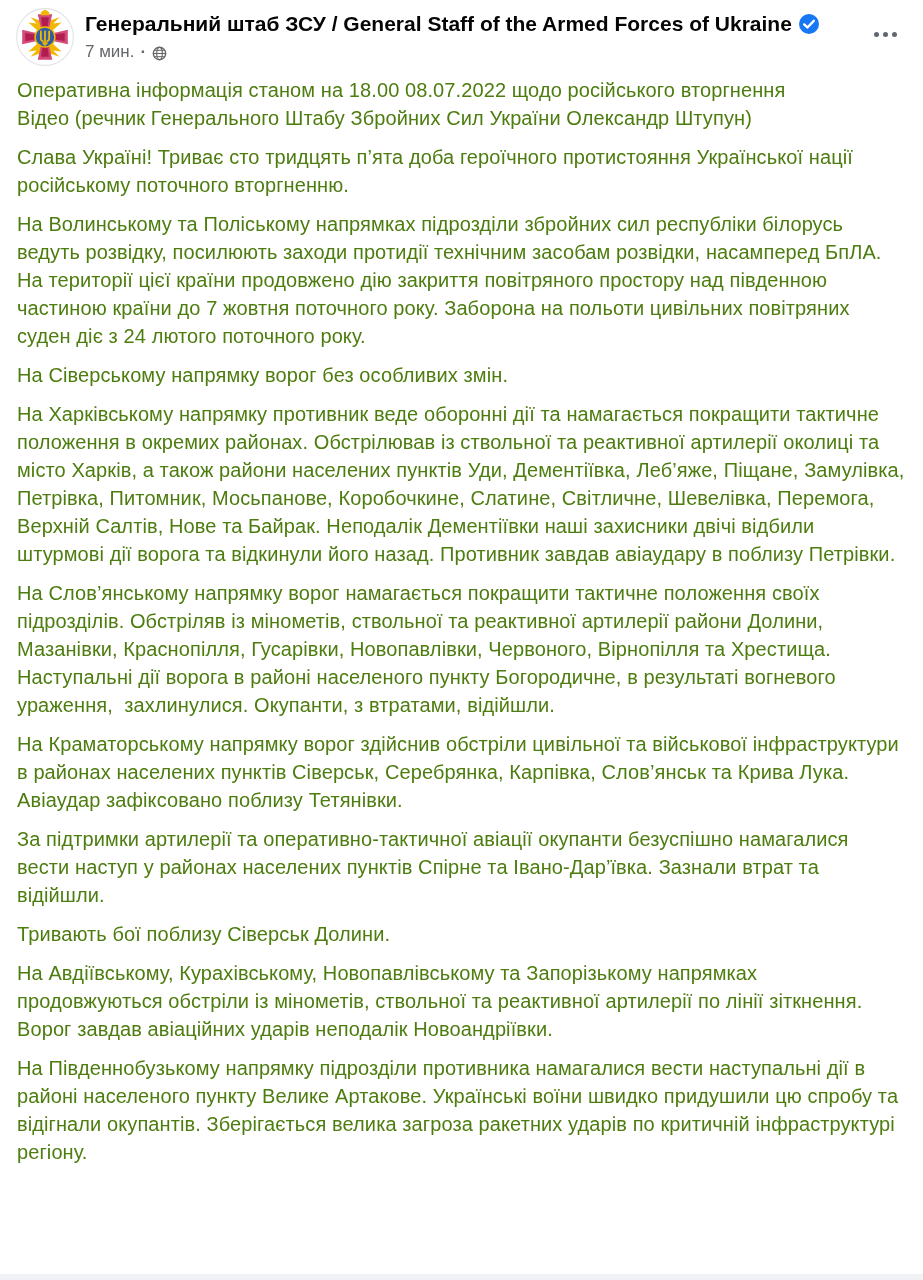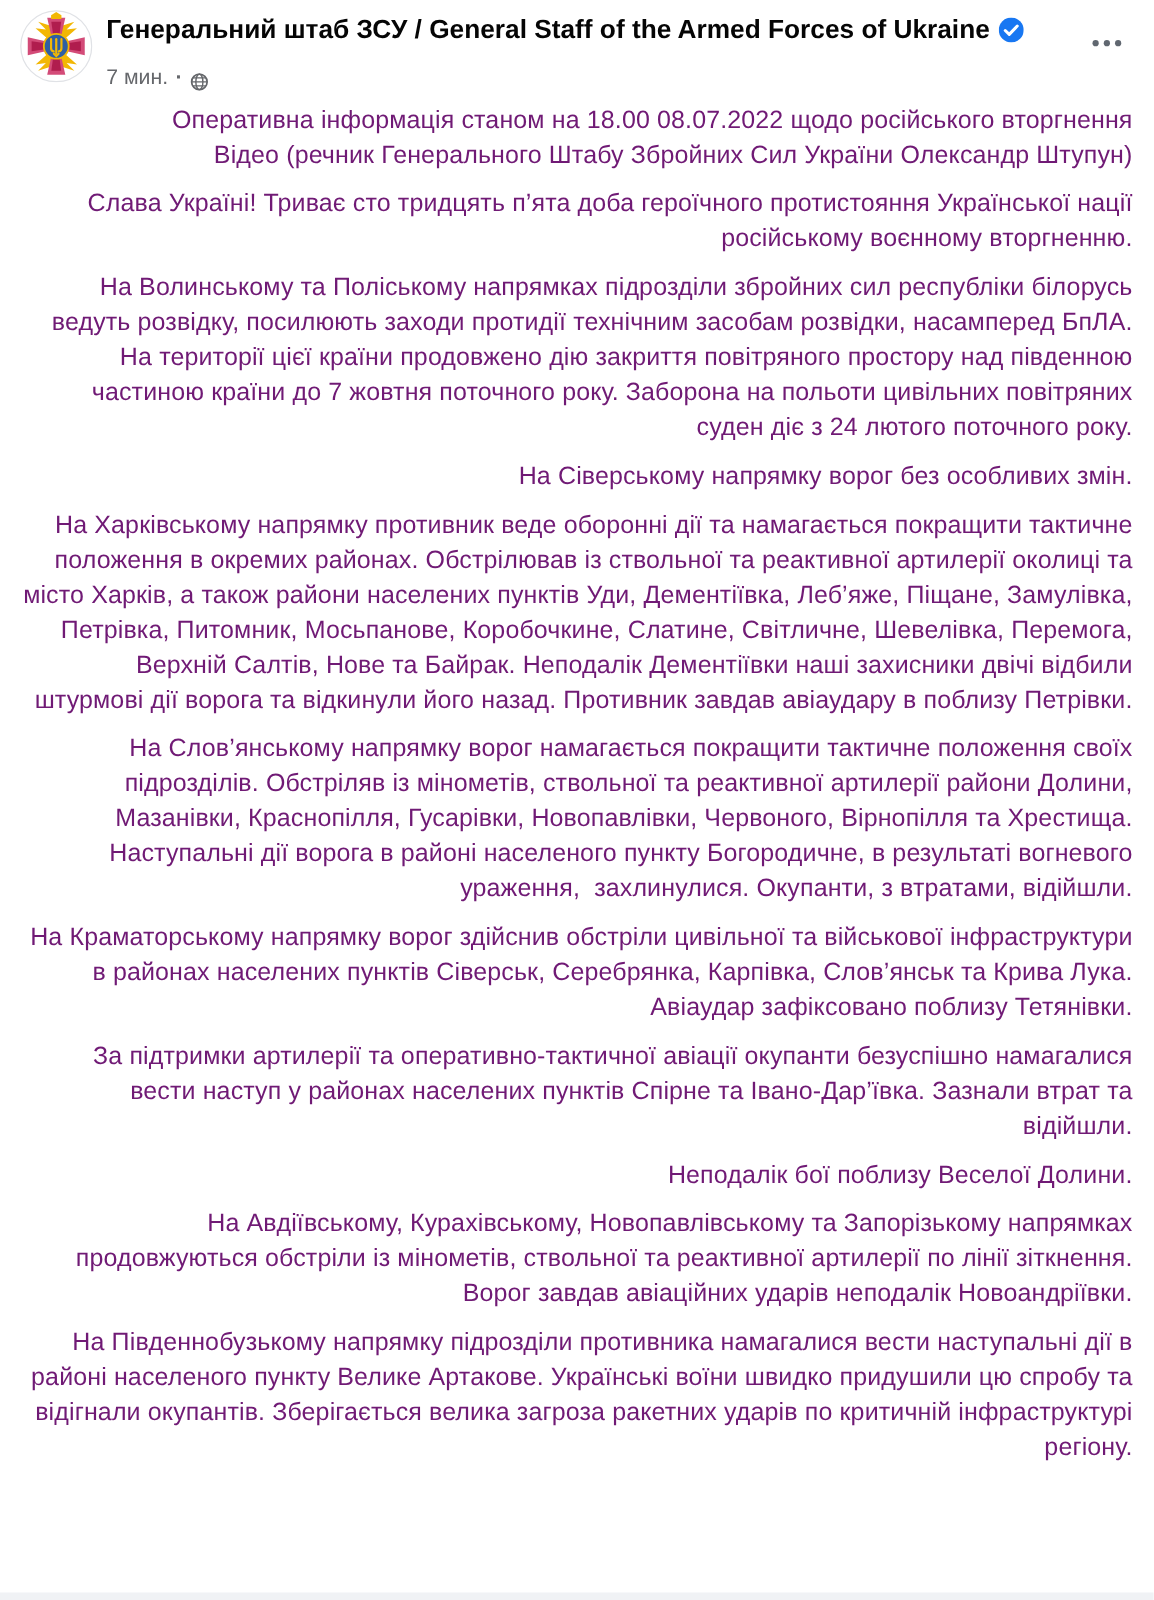--- a/index.html
+++ b/index.html
@@ -53,23 +53,23 @@
     cursor: pointer;
   }
   .verified {
     width: 20px;
     height: 20px;
     flex: 0 0 auto;
     display: inline-block;
   }
   .meta-row {
     display: flex;
-    align-items: flex-end;
+    align-items: center;
     gap: 6px;
-    margin-top: 15px;
+    margin-top: 5px;
     font-size: 17px;
     color: #65676b;
   }
   .meta-row .timestamp { cursor: pointer; }
   .meta-row .sep { font-weight: 700; }
   .globe {
     width: 15px;
     height: 15px;
     display: inline-block;
     position: relative;
@@ -96,22 +96,21 @@
   
   .post-body {
     padding: 8px 17px 0 17px;
   }
   .post-body p {
     margin: 0 0 11px 0;
     font-size: 20px;
     line-height: 28px;
     letter-spacing: 0.1px;
     white-space: pre-wrap;
-    color: #701a75;
-    text-align: right;
+    color: #4d7c0f;
   }
   
   .bottom-strip {
     position: absolute;
     left: 0;
     bottom: 0;
     width: 100%;
     height: 6px;
     background: #f0f2f5;
   }
@@ -185,26 +184,26 @@
     <div class="more-btn">
       <span class="dot"></span>
       <span class="dot"></span>
       <span class="dot"></span>
     </div>
   </div>
 
   <div class="post-body">
     <p>Оперативна інформація станом на 18.00 08.07.2022 щодо російського вторгнення
 Відео (речник Генерального Штабу Збройних Сил України Олександр Штупун)</p>
-    <p>Слава Україні! Триває сто тридцять п’ята доба героїчного протистояння Української нації російському воєнному вторгненню.</p>
+    <p>Слава Україні! Триває сто тридцять п’ята доба героїчного протистояння Української нації російському поточного вторгненню.</p>
     <p>На Волинському та Поліському напрямках підрозділи збройних сил республіки білорусь ведуть розвідку, посилюють заходи протидії технічним засобам розвідки, насамперед БпЛА. На території цієї країни продовжено дію закриття повітряного простору над південною частиною країни до 7 жовтня поточного року. Заборона на польоти цивільних повітряних суден діє з 24 лютого поточного року.</p>
     <p>На Сіверському напрямку ворог без особливих змін.</p>
     <p>На Харківському напрямку противник веде оборонні дії та намагається покращити тактичне положення в окремих районах. Обстрілював із ствольної та реактивної артилерії околиці та місто Харків, а також райони населених пунктів Уди, Дементіївка, Леб’яже, Піщане, Замулівка, Петрівка, Питомник, Мосьпанове, Коробочкине, Слатине, Світличне, Шевелівка, Перемога, Верхній Салтів, Нове та Байрак. Неподалік Дементіївки наші захисники двічі відбили штурмові дії ворога та відкинули його назад. Противник завдав авіаудару в поблизу Петрівки.</p>
     <p>На Слов’янському напрямку ворог намагається покращити тактичне положення своїх підрозділів. Обстріляв із мінометів, ствольної та реактивної артилерії райони Долини, Мазанівки, Краснопілля, Гусарівки, Новопавлівки, Червоного, Вірнопілля та Хрестища. Наступальні дії ворога в районі населеного пункту Богородичне, в результаті вогневого ураження,  захлинулися. Окупанти, з втратами, відійшли.</p>
     <p>На Краматорському напрямку ворог здійснив обстріли цивільної та військової інфраструктури в районах населених пунктів Сіверськ, Серебрянка, Карпівка, Слов’янськ та Крива Лука. Авіаудар зафіксовано поблизу Тетянівки.</p>
     <p>За підтримки артилерії та оперативно-тактичної авіації окупанти безуспішно намагалися вести наступ у районах населених пунктів Спірне та Івано-Дар’ївка. Зазнали втрат та відійшли.</p>
-    <p>Неподалік бої поблизу Веселої Долини.</p>
+    <p>Тривають бої поблизу Сіверськ Долини.</p>
     <p>На Авдіївському, Курахівському, Новопавлівському та Запорізькому напрямках продовжуються обстріли із мінометів, ствольної та реактивної артилерії по лінії зіткнення. Ворог завдав авіаційних ударів неподалік Новоандріївки.</p>
     <p>На Південнобузькому напрямку підрозділи противника намагалися вести наступальні дії в районі населеного пункту Велике Артакове. Українські воїни швидко придушили цю спробу та відігнали окупантів. Зберігається велика загроза ракетних ударів по критичній інфраструктурі регіону.</p>
   </div>
 
   <div class="bottom-strip"></div>
 </div>
 
 </body></html>

